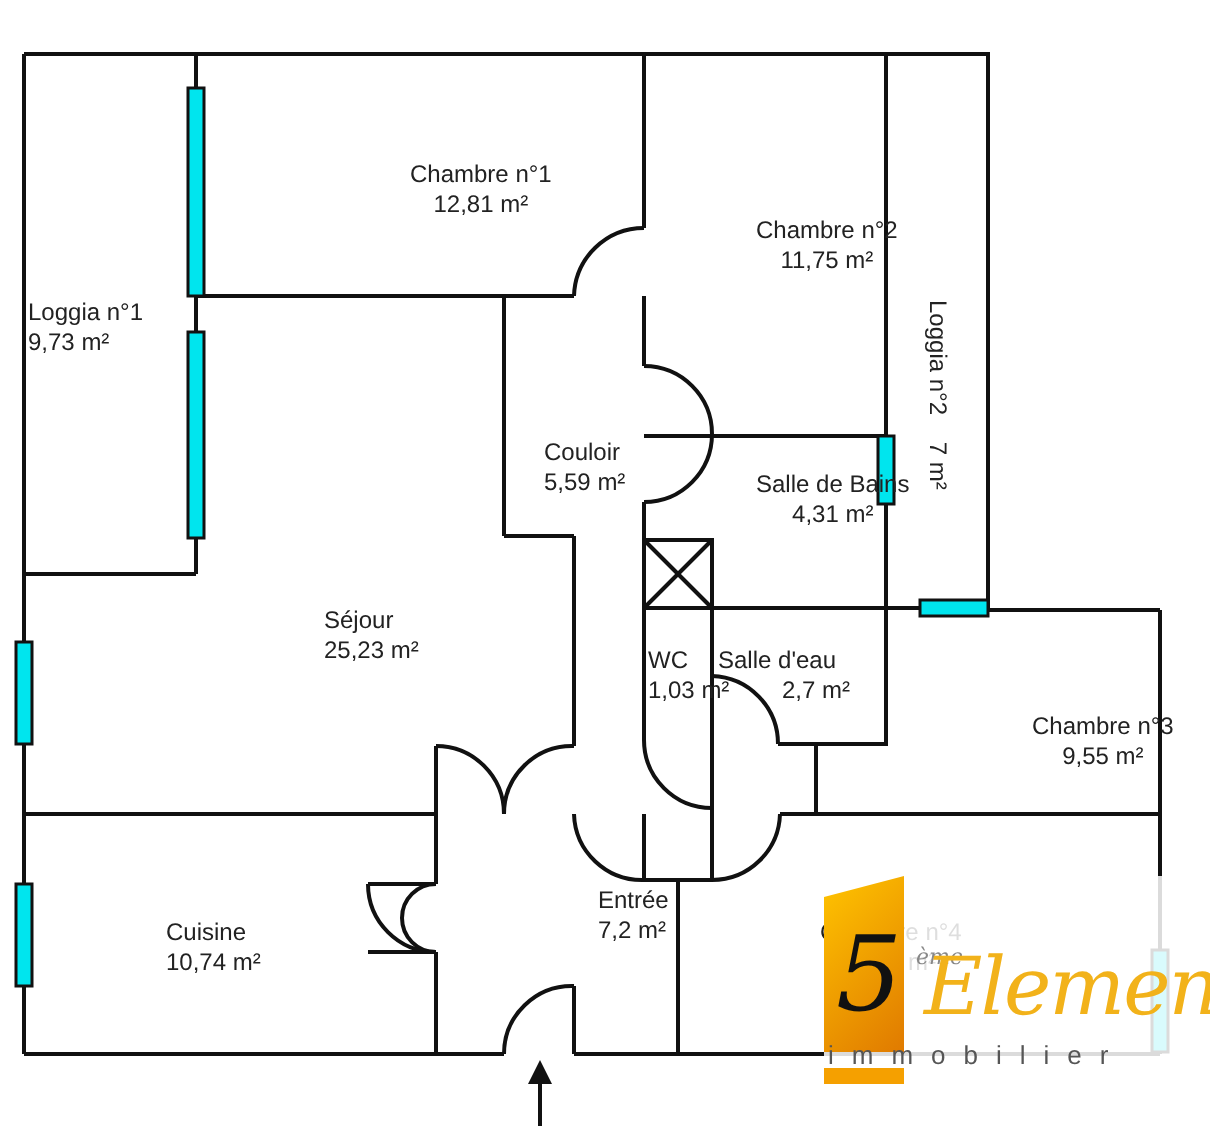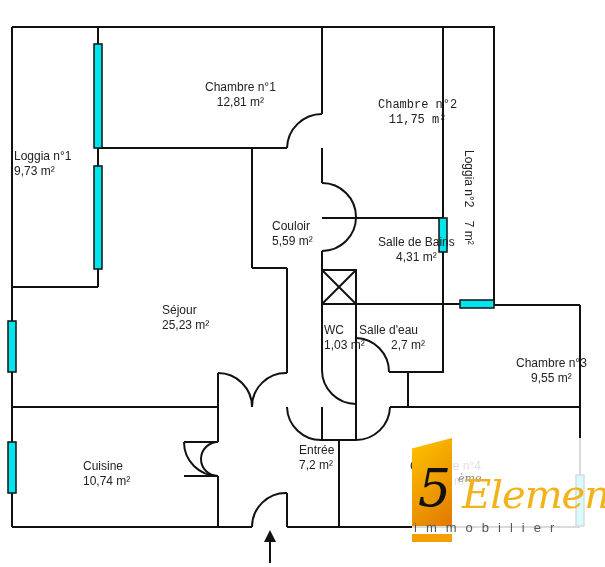--- a/index.html
+++ b/index.html
@@ -122,21 +122,21 @@
 </svg>
 
 <div class="label" style="left:14px; top:149px;">
   <div>Loggia n°1</div>
   <div>9,73  m²</div>
 </div>
 <div class="label center" style="left:168px; top:80px;">
   <div>Chambre n°1</div>
   <div>12,81  m²</div>
 </div>
-<div class="label center" style="left:341px; top:98px;font-family:Liberation Mono, monospace;">
+<div class="label center" style="left:341px; top:108px;">
   <div>Chambre n°2</div>
   <div>11,75  m²</div>
 </div>
 <div class="label vert" style="left:476px; top:150px;">
   <span>Loggia n°2</span>&nbsp;&nbsp;&nbsp;&nbsp;<span>7  m²</span>
 </div>
 <div class="label" style="left:272px; top:219px;">
   <div>Couloir</div>
   <div>5,59  m²</div>
 </div>

